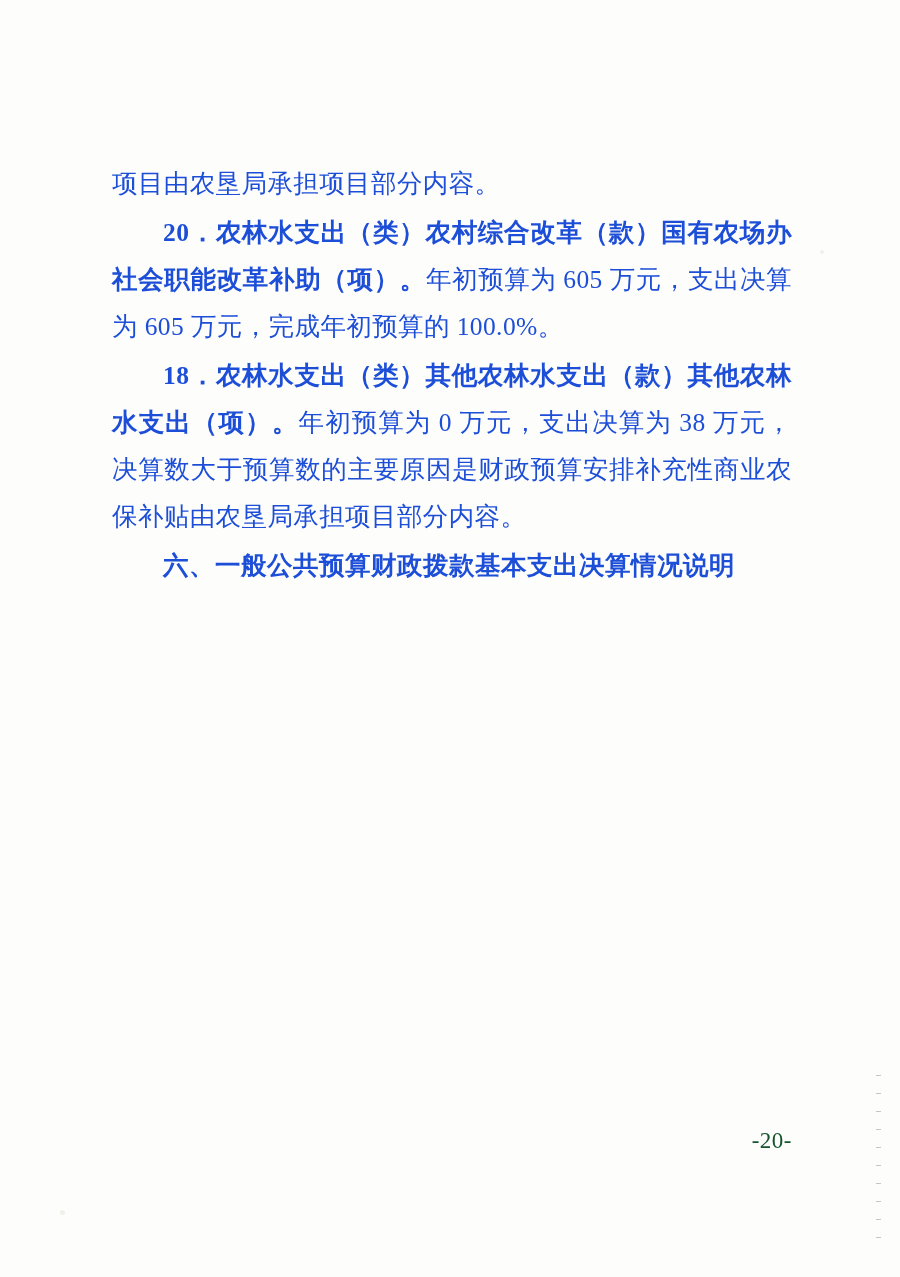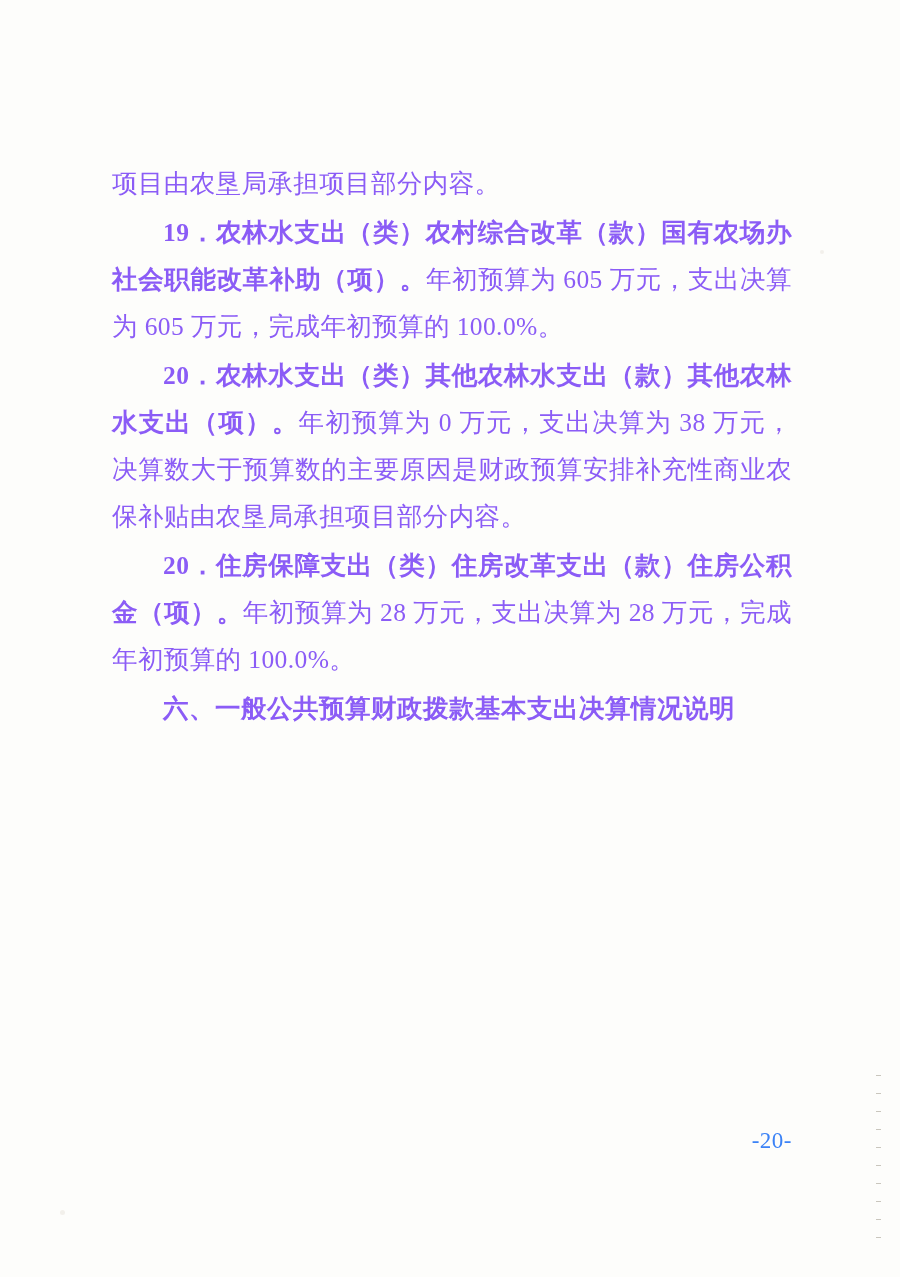--- a/index.html
+++ b/index.html
@@ -26,39 +26,39 @@
     top: 160px;
     width: 680px;
   }
   p {
     margin: 0 0 2px 0;
     font-size: 25.5px;
     line-height: 47px;
     text-align: justify;
     text-justify: inter-ideograph;
     letter-spacing: 0.4px;
-    color: #8b5cf6;
+    color: #1d4ed8;
   }
   p.indent {
     text-indent: 2em;
   }
   .bold {
     font-weight: bold;
     letter-spacing: 0.5px;
   }
   p.heading {
     text-indent: 2em;
     font-weight: bold;
   }
   .pagenum {
     position: absolute;
     right: 108px;
     top: 1128px;
     font-size: 23px;
-    color: #3b82f6;
+    color: #14532d;
     letter-spacing: 0.5px;
   }
   .edge-marks {
     position: absolute;
     right: 18px;
     top: 1075px;
     width: 6px;
     height: 170px;
   }
   .edge-marks i {
@@ -78,23 +78,22 @@
 </head>
 <body>
 
 <div class="page">
 
   <div class="spot" style="left:60px;top:1210px;width:5px;height:5px;"></div>
   <div class="spot" style="left:820px;top:250px;width:4px;height:4px;"></div>
 
   <div class="content">
       <p><span>项目由农垦局承担项目部分内容。</span></p>
-      <p class="indent"><span class="bold">19．农林水支出（类）农村综合改革（款）国有农场办社会职能改革补助（项）。</span><span>年初预算为 605 万元，支出决算为 605 万元，完成年初预算的 100.0%。</span></p>
-      <p class="indent"><span class="bold">20．农林水支出（类）其他农林水支出（款）其他农林水支出（项）。</span><span>年初预算为 0 万元，支出决算为 38 万元，决算数大于预算数的主要原因是财政预算安排补充性商业农保补贴由农垦局承担项目部分内容。</span></p>
-      <p class="indent"><span class="bold">20．住房保障支出（类）住房改革支出（款）住房公积金（项）。</span><span>年初预算为 28 万元，支出决算为 28 万元，完成年初预算的 100.0%。</span></p>
+      <p class="indent"><span class="bold">20．农林水支出（类）农村综合改革（款）国有农场办社会职能改革补助（项）。</span><span>年初预算为 605 万元，支出决算为 605 万元，完成年初预算的 100.0%。</span></p>
+      <p class="indent"><span class="bold">18．农林水支出（类）其他农林水支出（款）其他农林水支出（项）。</span><span>年初预算为 0 万元，支出决算为 38 万元，决算数大于预算数的主要原因是财政预算安排补充性商业农保补贴由农垦局承担项目部分内容。</span></p>
       <p class="heading"><span class="bold">六、一般公共预算财政拨款基本支出决算情况说明</span></p>
     </div>
 
   <div class="pagenum">-20-</div>
 
   <div class="edge-marks">
     <i></i>
       <i></i>
       <i></i>
       <i></i>

